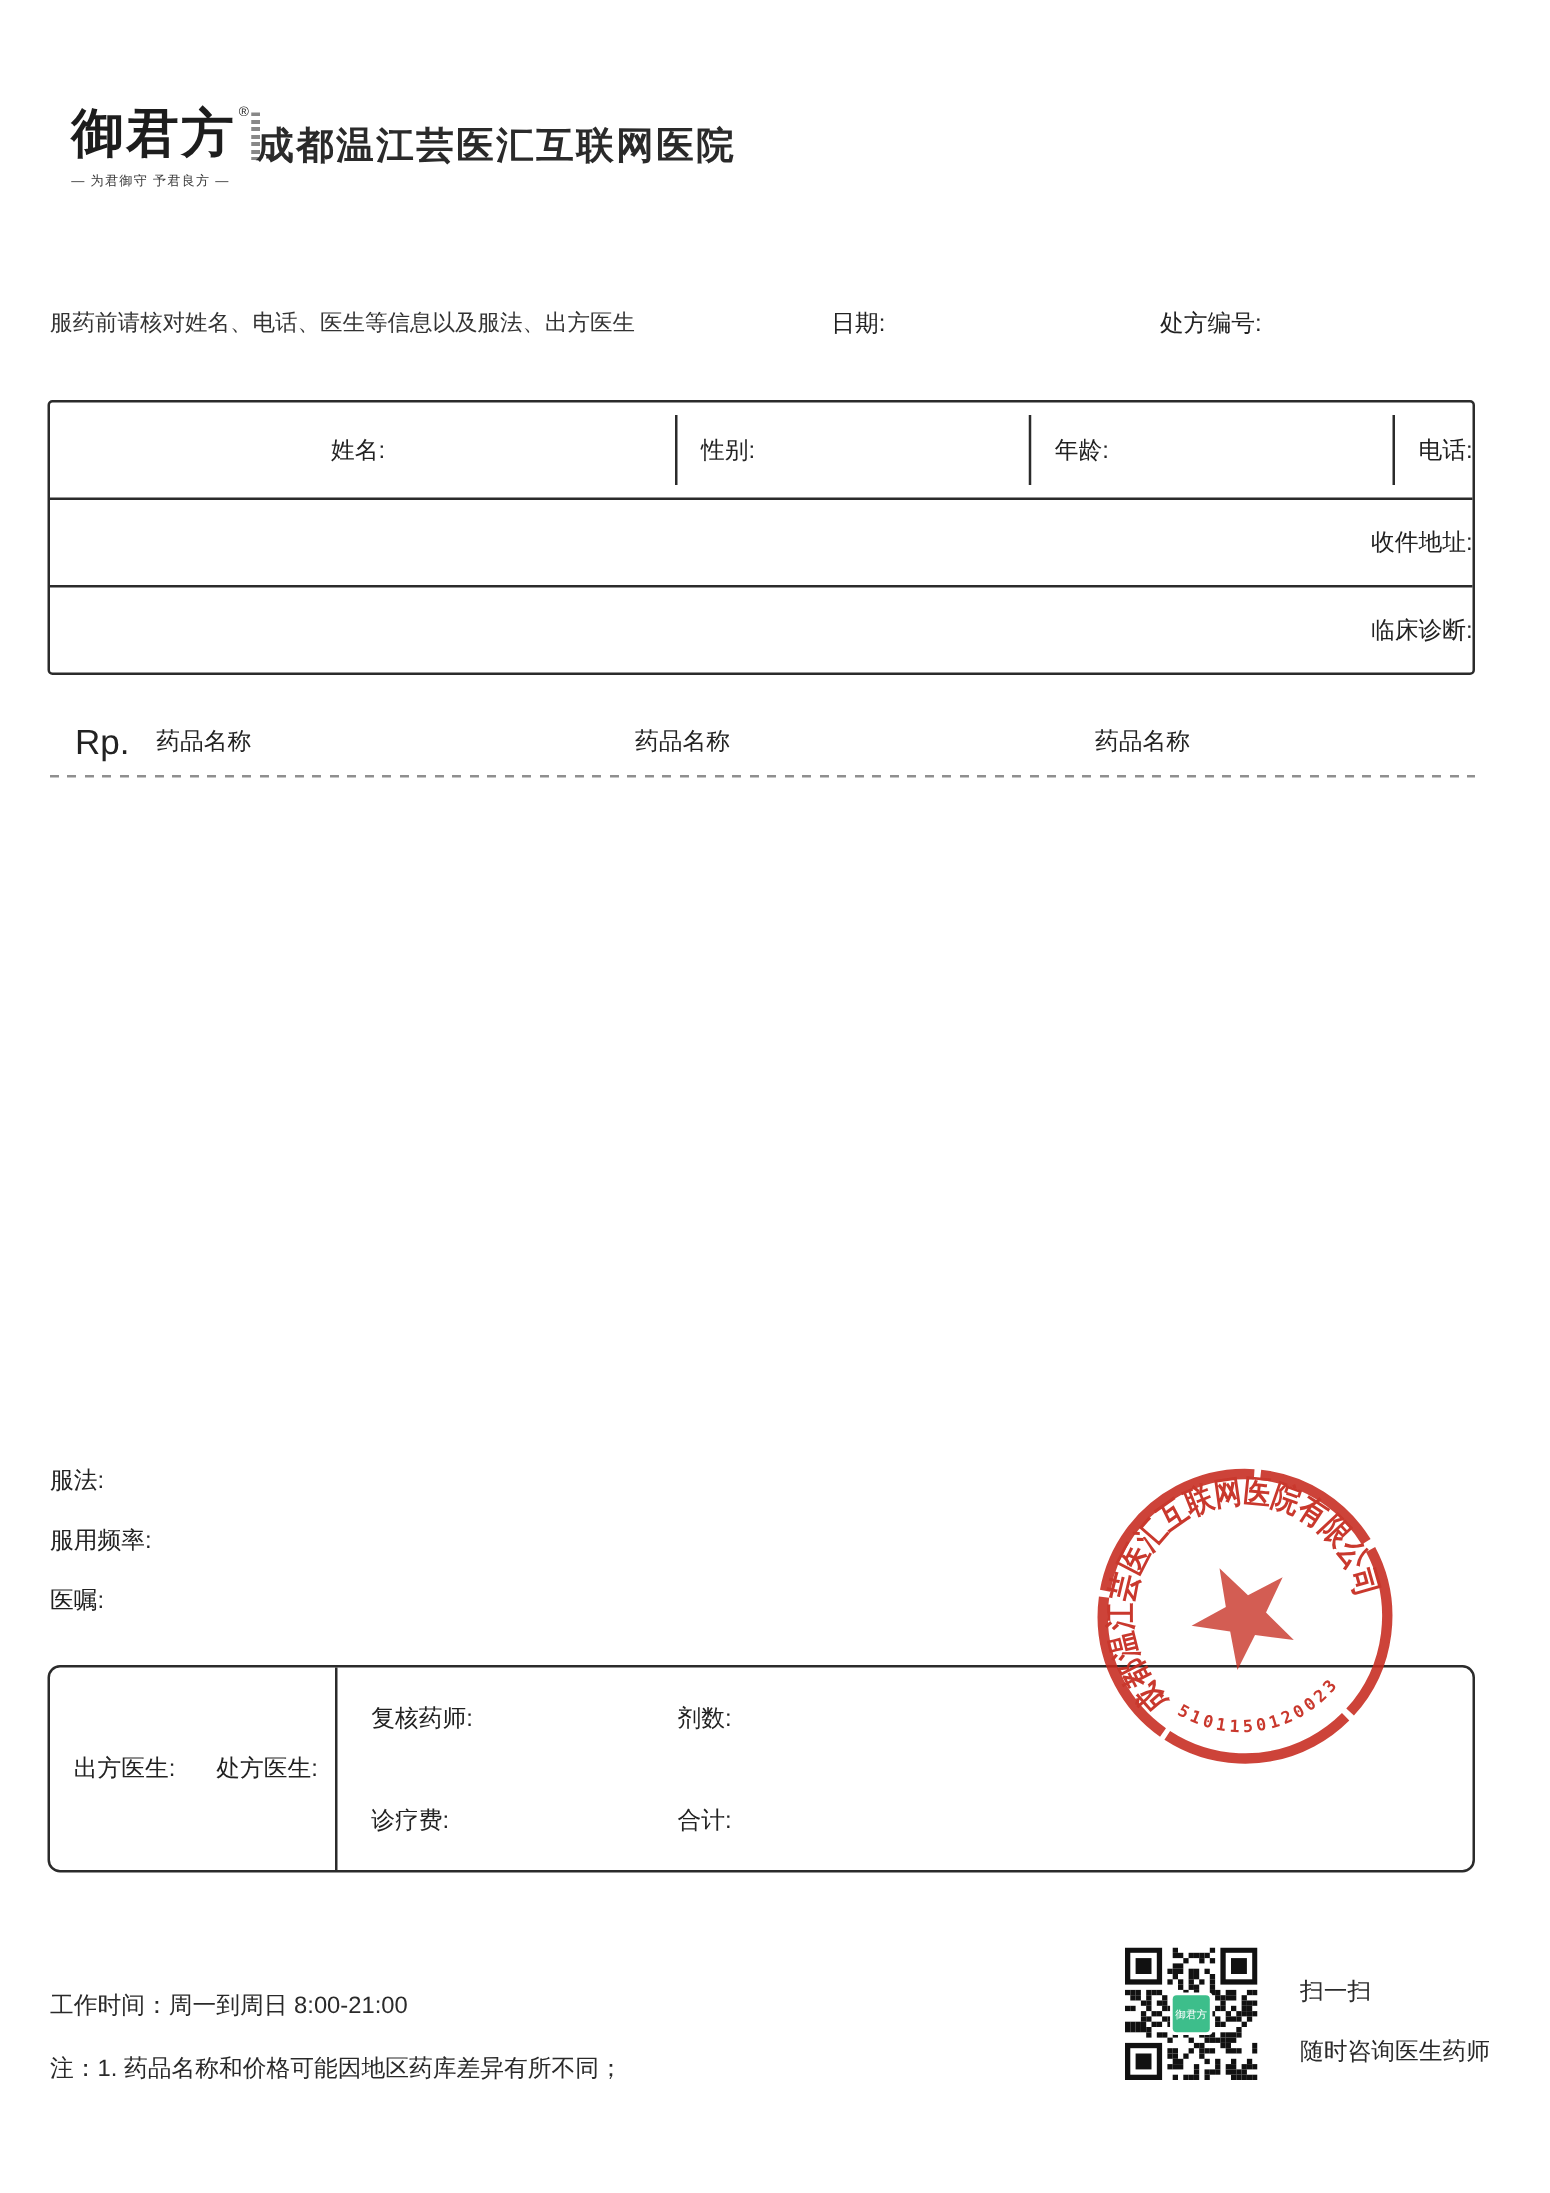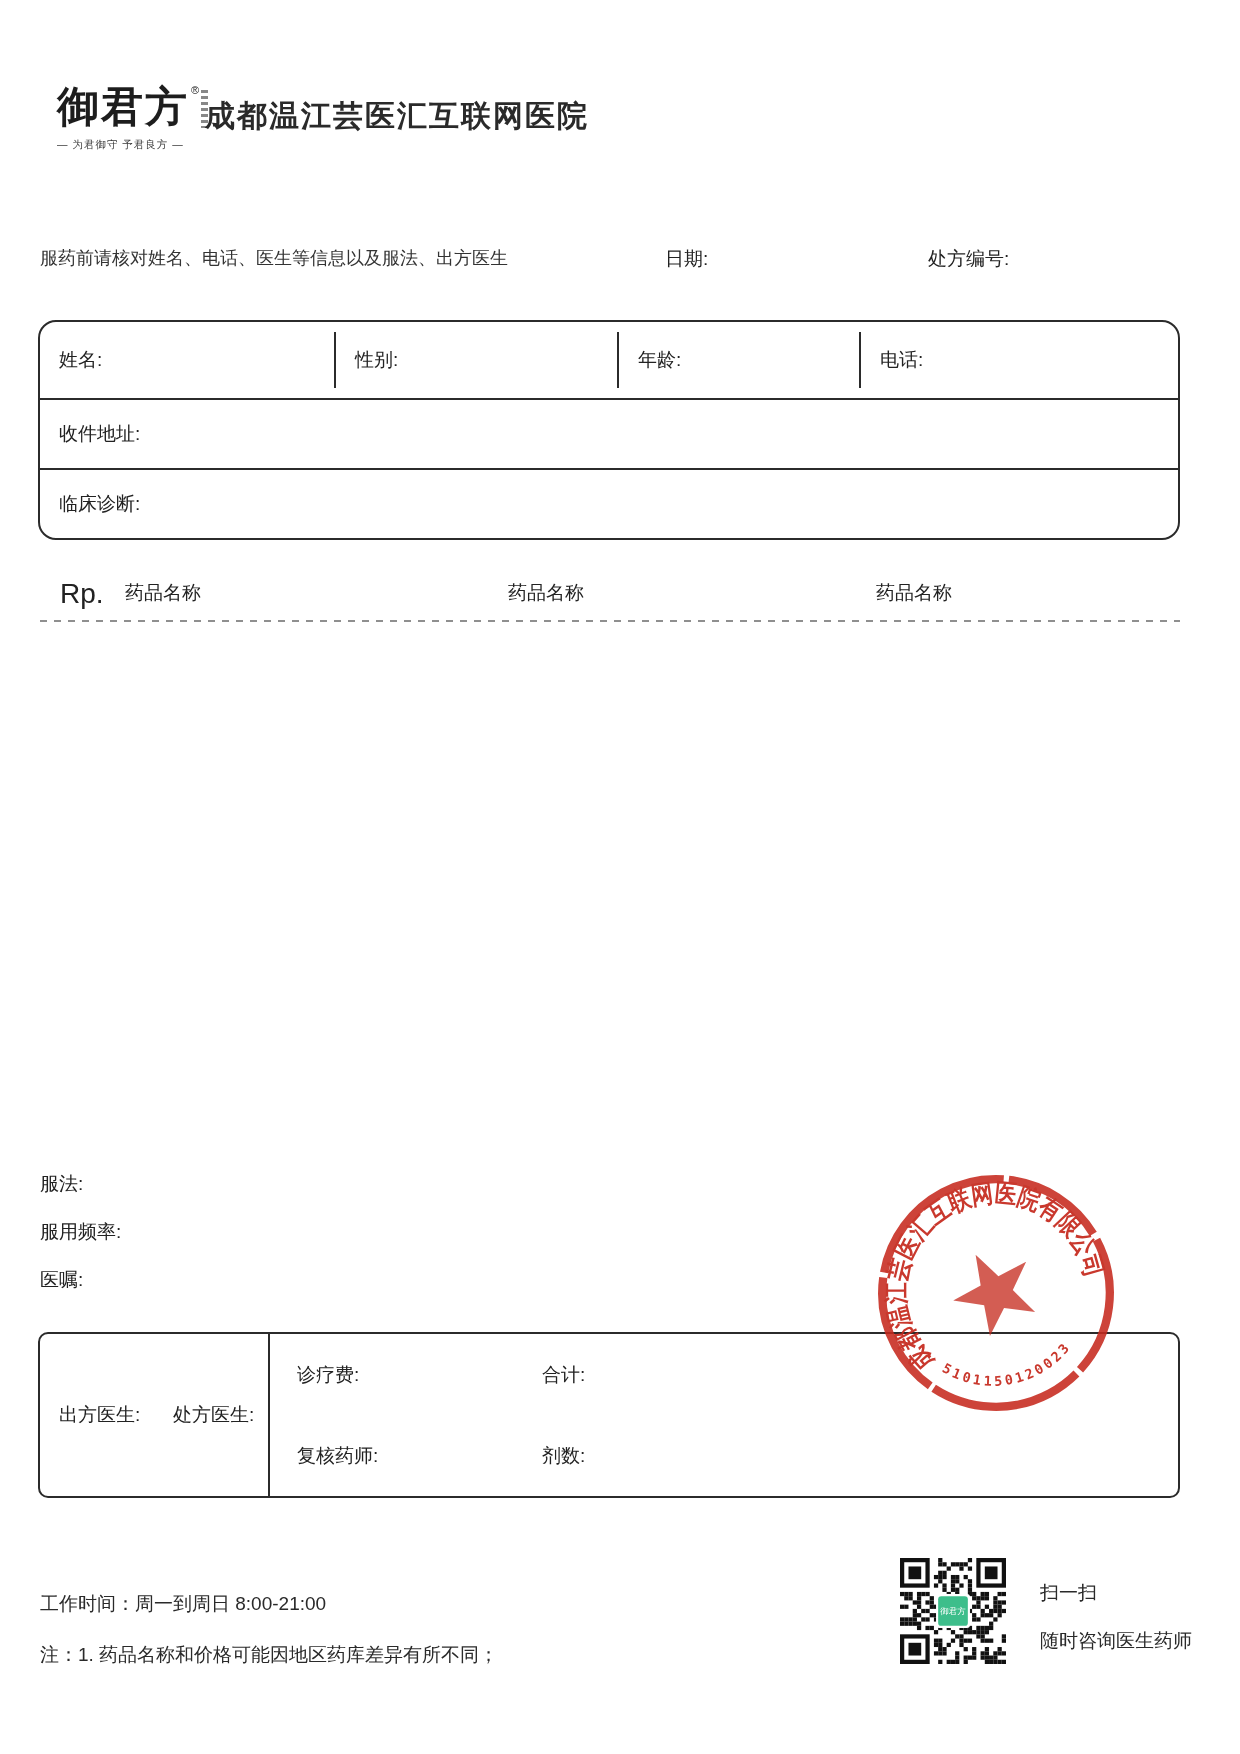--- a/index.html
+++ b/index.html
@@ -21,25 +21,25 @@
   .logo-tagline { margin-top:8px; font-size:10.5px; letter-spacing:1px; color:#3a3a3a; white-space:nowrap; }
   .hospital-title { left:205px; top:96px; font-size:30px; font-weight:bold; color:#2a2a2a; letter-spacing:2px; }
 
   
   .notice { left:40px; top:246px; font-size:18px; color:#333; }
   .date-label { left:665px; top:246px; font-size:19px; color:#222; }
   .rxno-label { left:928px; top:246px; font-size:19px; color:#222; }
 
   
   .patient-box { left:38px; top:320px; width:1142px; height:220px;
-    border:2px solid #2b2b2b; border-radius:18px; display:flex; flex-direction:column; background:#fff; }
+    border:2px solid #2b2b2b; border-radius:4px; display:flex; flex-direction:column; background:#fff;align-items:flex-end; }
   .p-row1 { height:76px; display:flex; align-items:center; }
   .p-cell { display:flex; align-items:center; height:100%; }
   .p-cell .lbl { font-size:19px; color:#222; padding-left:19px; }
-  .c1 { width:294px; } .c2 { width:281px; } .c3 { width:240px; } .c4 { flex:1; }
+  .c1 { width:294px; } .c2 { width:281px; } .c3 { width:289px; } .c4 { flex:1; }
   .vdiv { width:2px; height:56px; background:#2b2b2b; align-self:center; }
   .hline { height:2px; background:#2b2b2b; width:100%; }
   .p-row2, .p-row3 { flex:1; display:flex; align-items:center; }
   .p-row2 .lbl, .p-row3 .lbl { font-size:19px; color:#222; padding-left:19px; }
 
   
   .rp-row { left:0; top:578px; width:1240px; height:34px; }
   .rp-label { position:absolute; left:60px; top:0; font-size:28px; color:#222; }
   .drug-h1 { position:absolute; left:125px; top:2px; font-size:19px; color:#222; }
   .drug-h2 { position:absolute; left:508px; top:2px; font-size:19px; color:#222; }
@@ -133,26 +133,26 @@
   <div>医嘱:</div>
 </div>
 
 <div class="abs summary-box">
   <div class="s-left">
     <div class="s-row">出方医生:</div>
     <div class="s-row">处方医生:</div>
   </div>
   <div class="s-right">
     <div class="s-row">
+      <span class="fld1">复核药师:</span>
+      <span class="fld2">剂数:</span>
+    </div>
+    <div class="s-row">
       <span class="fld1">诊疗费:</span>
       <span class="fld2">合计:</span>
-    </div>
-    <div class="s-row">
-      <span class="fld1">复核药师:</span>
-      <span class="fld2">剂数:</span>
     </div>
   </div>
 </div>
 
 <div class="abs stamp">
   <svg viewBox="0 0 232 232" xmlns="http://www.w3.org/2000/svg">
     <g transform="rotate(-28 116 116)" fill="none">
       <circle cx="116" cy="116" r="110" stroke="#c5281c" stroke-width="8" stroke-dasharray="135 5 150 4 120 5 160 5 100 7" opacity="0.95"></circle>
       <path id="stampArcTop" d="M 33.3 146.1 A 88 88 0 1 1 198.7 146.1"></path>
       <path id="stampArcBottom" d="M 29.9 150.1 A 95 95 0 0 0 202.1 150.1"></path>

